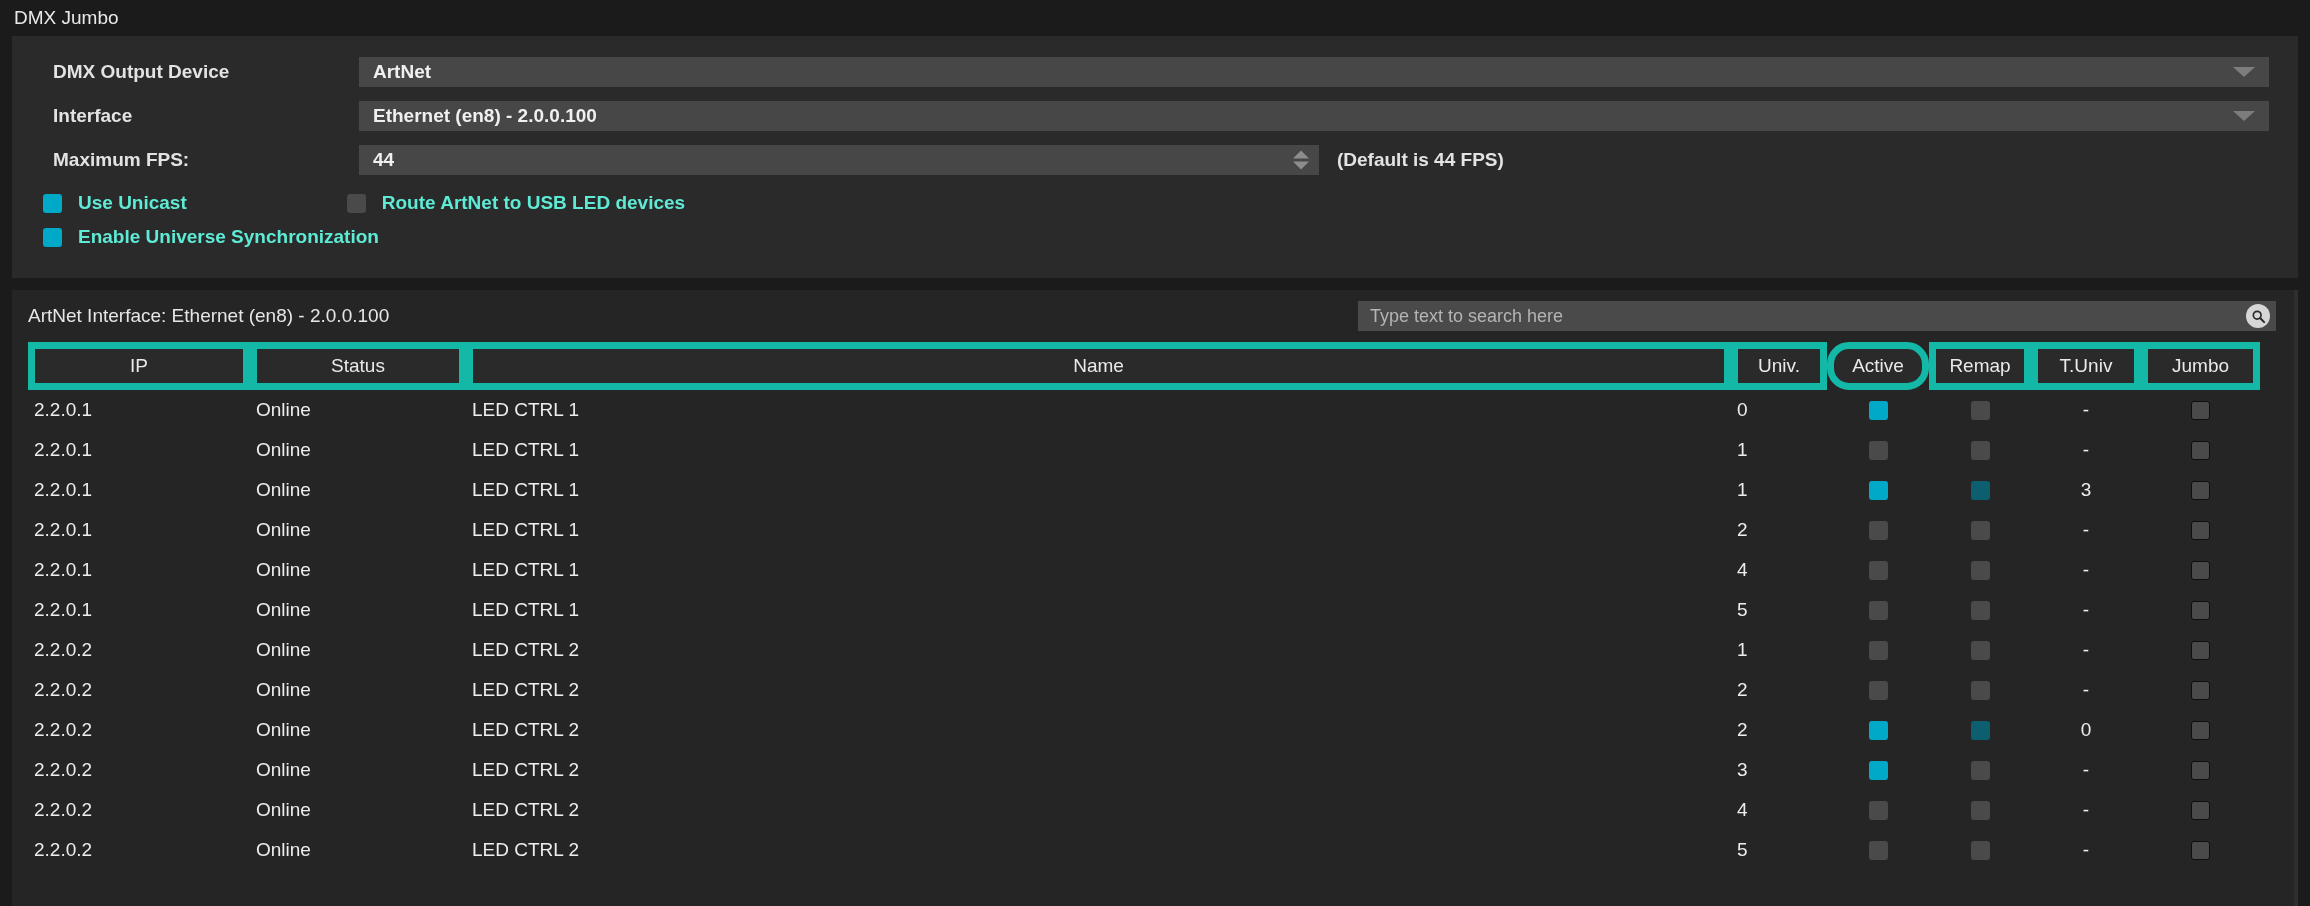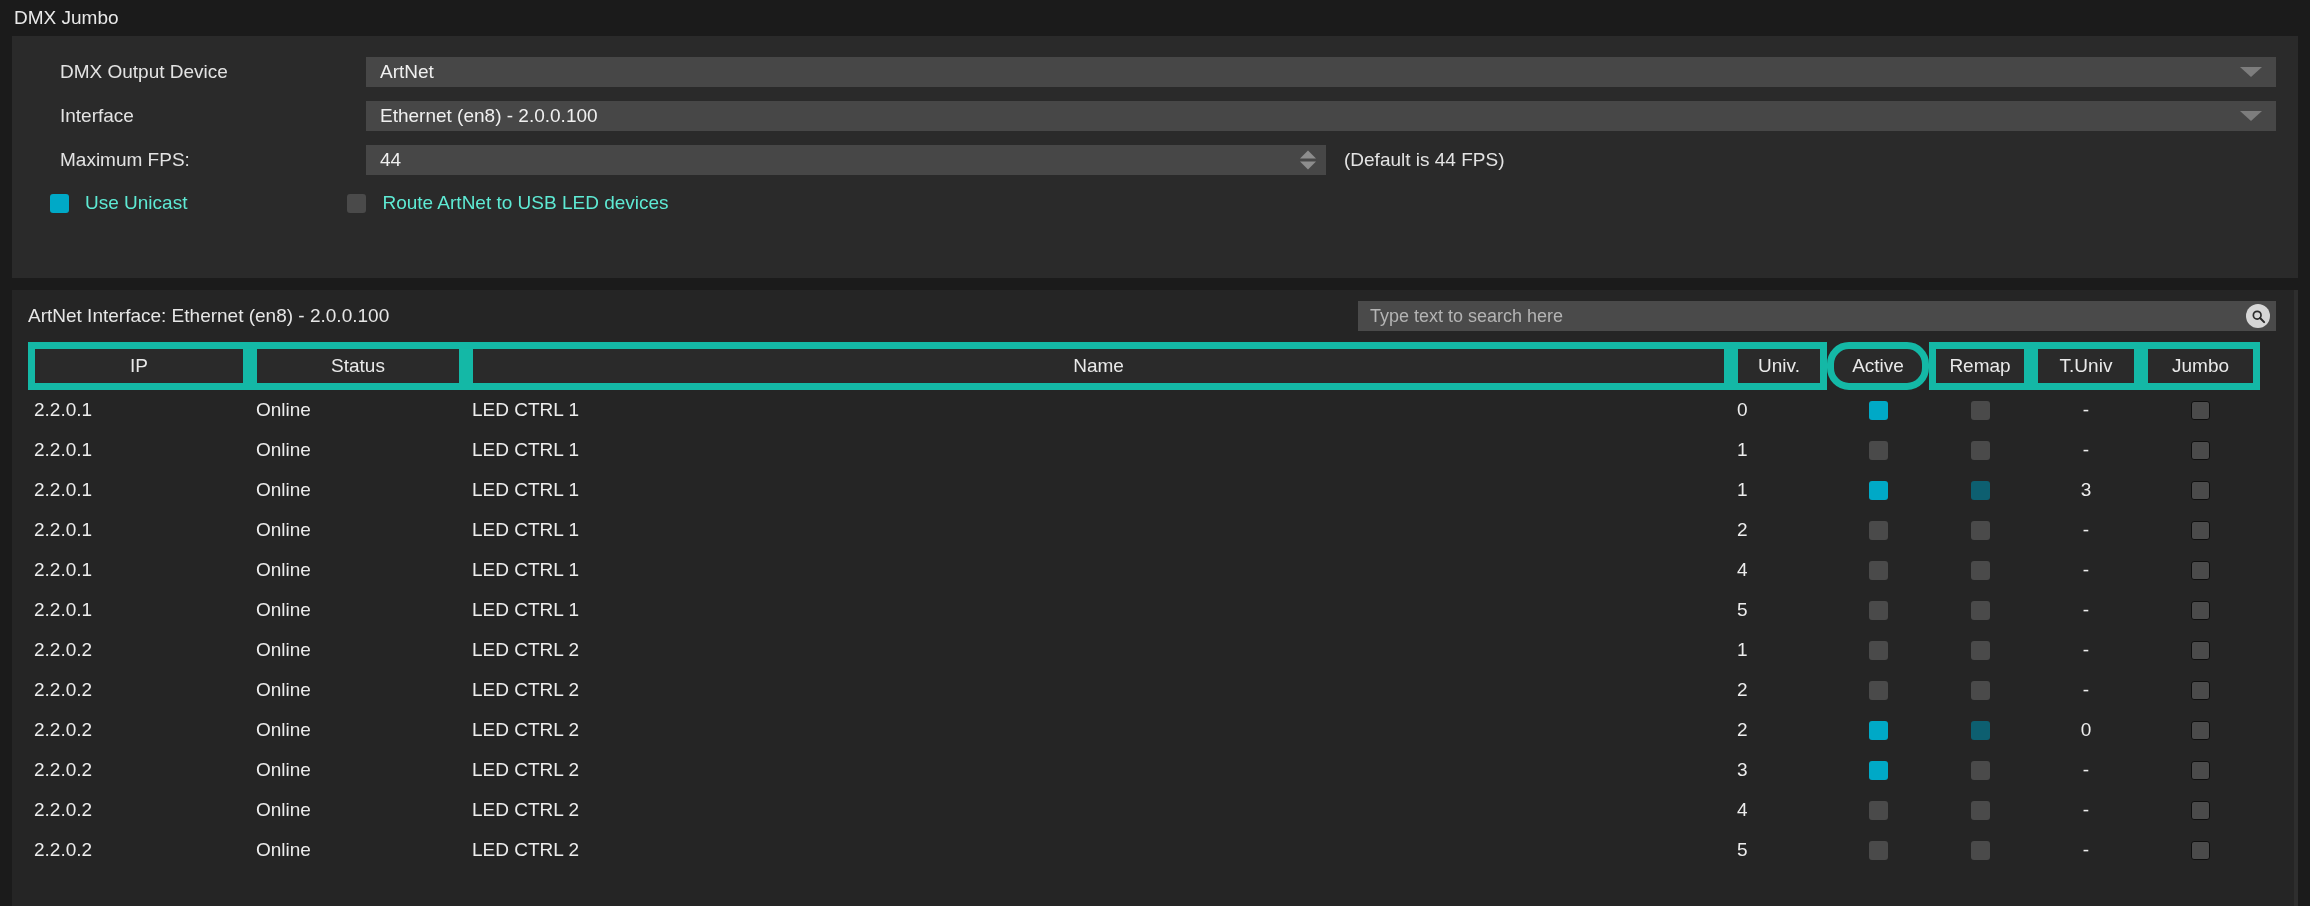--- a/index.html
+++ b/index.html
@@ -21,21 +21,21 @@
     font-size: 19px; color: #e9e9e9;
   }
 
   
   .settings-panel {
     position: absolute;
     left: 12px; top: 36px;
     width: 2286px; height: 242px;
     background: #2a2a2a;
   }
-  .settings-inner { padding: 21px 0 0 16px; }
+  .settings-inner { padding: 21px 0 0 9px; font-weight: bold; }
 
   .form-row { display: flex; align-items: center; height: 30px; margin-bottom: 14px; }
   .form-row .lbl {
     width: 338px; padding-left: 32px; font-size: 19px; color: #e3e3e3;
   }
 
   .combo {
     position: relative;
     height: 30px;
     background: #474747;
@@ -182,20 +182,24 @@
       </div>
 
       <div class="cb-row">
         <span class="cb on"></span>
         <span class="cb-label">Use Unicast</span>
         <span class="cb-gap"></span>
         <span class="cb"></span>
         <span class="cb-label">Route ArtNet to USB LED devices</span>
       </div>
 
+      <div class="cb-row">
+        <span class="cb on"></span>
+        <span class="cb-label">Enable Universe Synchronization</span>
+      </div>
 
     </div>
   </div>
 
   <div class="list-panel">
 
     <div class="list-head">
       <div class="iface-title">ArtNet Interface: Ethernet (en8) - 2.0.0.100</div>
       <div class="search-box">
         <input placeholder="Type text to search here" style="">

